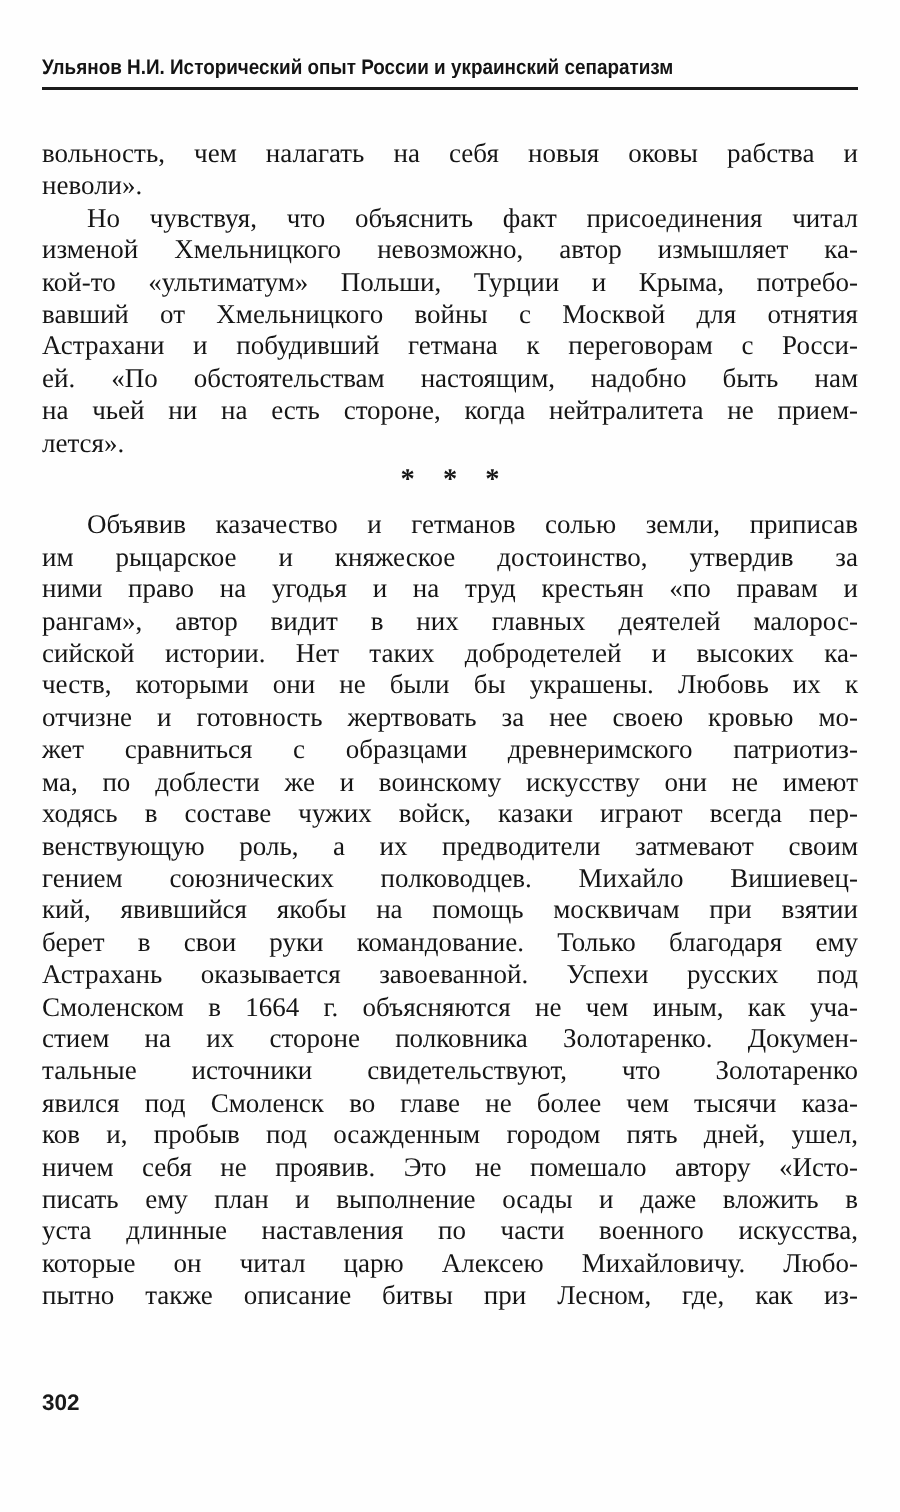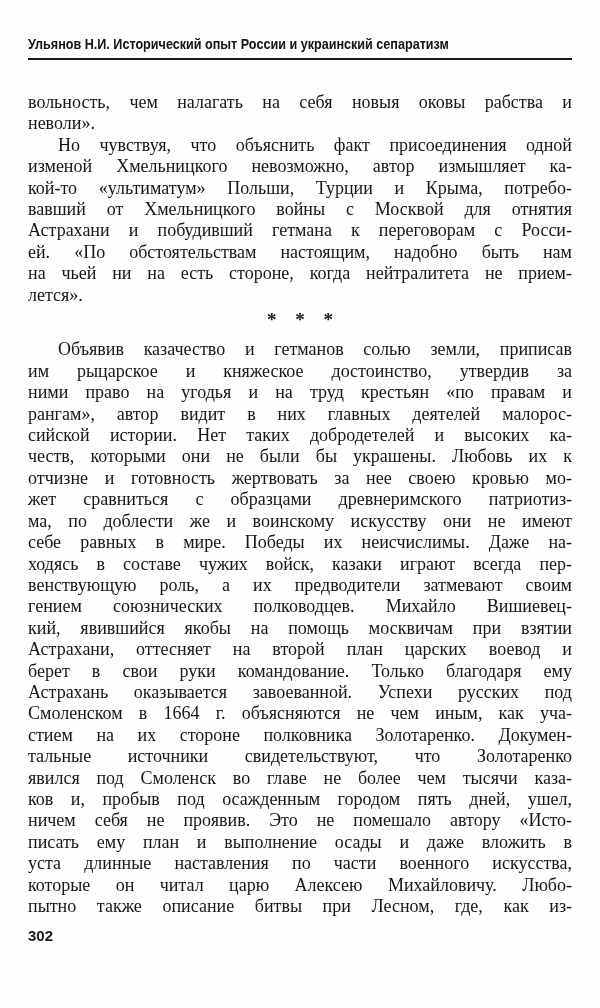--- a/index.html
+++ b/index.html
@@ -83,46 +83,44 @@
   </div>
 
   <hr class="head-rule">
 
   <div class="body-text">
       <div class="paragraph">
         <div class="line">вольность, чем налагать на себя новыя оковы рабства и</div>
         <div class="line lastleft">неволи».</div>
       </div>
       <div class="paragraph">
-        <div class="line indent">Но чувствуя, что объяснить факт присоединения одной</div>
+        <div class="line indent">Но чувствуя, что объяснить факт присоединения читал</div>
         <div class="line">изменой Хмельницкого невозможно, автор измышляет ка-</div>
         <div class="line">кой-то «ультиматум» Польши, Турции и Крыма, потребо-</div>
         <div class="line">вавший от Хмельницкого войны с Москвой для отнятия</div>
         <div class="line">Астрахани и побудивший гетмана к переговорам с Росси-</div>
         <div class="line">ей. «По обстоятельствам настоящим, надобно быть нам</div>
         <div class="line">на чьей ни на есть стороне, когда нейтралитета не прием-</div>
         <div class="line lastleft">лется».</div>
       </div>
       <div class="separator">* * *</div>
       <div class="paragraph">
         <div class="line indent">Объявив казачество и гетманов солью земли, приписав</div>
         <div class="line">им рыцарское и княжеское достоинство, утвердив за</div>
         <div class="line">ними право на угодья и на труд крестьян «по правам и</div>
         <div class="line">рангам», автор видит в них главных деятелей малорос-</div>
         <div class="line">сийской истории. Нет таких добродетелей и высоких ка-</div>
         <div class="line">честв, которыми они не были бы украшены. Любовь их к</div>
         <div class="line">отчизне и готовность жертвовать за нее своею кровью мо-</div>
         <div class="line">жет сравниться с образцами древнеримского патриотиз-</div>
         <div class="line">ма, по доблести же и воинскому искусству они не имеют</div>
-        <div class="line">себе равных в мире. Победы их неисчислимы. Даже на-</div>
         <div class="line">ходясь в составе чужих войск, казаки играют всегда пер-</div>
         <div class="line">венствующую роль, а их предводители затмевают своим</div>
         <div class="line">гением союзнических полководцев. Михайло Вишиевец-</div>
         <div class="line">кий, явившийся якобы на помощь москвичам при взятии</div>
-        <div class="line">Астрахани, оттесняет на второй план царских воевод и</div>
         <div class="line">берет в свои руки командование. Только благодаря ему</div>
         <div class="line">Астрахань оказывается завоеванной. Успехи русских под</div>
         <div class="line">Смоленском в 1664 г. объясняются не чем иным, как уча-</div>
         <div class="line">стием на их стороне полковника Золотаренко. Докумен-</div>
         <div class="line">тальные источники свидетельствуют, что Золотаренко</div>
         <div class="line">явился под Смоленск во главе не более чем тысячи каза-</div>
         <div class="line">ков и, пробыв под осажденным городом пять дней, ушел,</div>
         <div class="line">ничем себя не проявив. Это не помешало автору «Исто-</div>
         <div class="line">писать ему план и выполнение осады и даже вложить в</div>
         <div class="line">уста длинные наставления по части военного искусства,</div>

